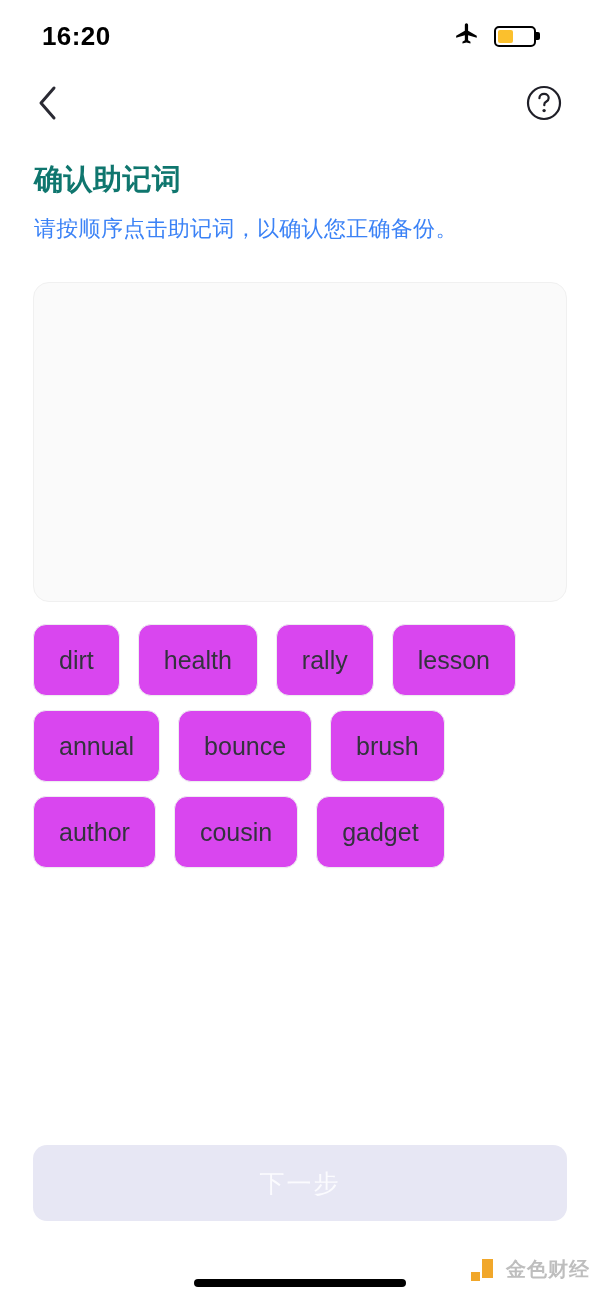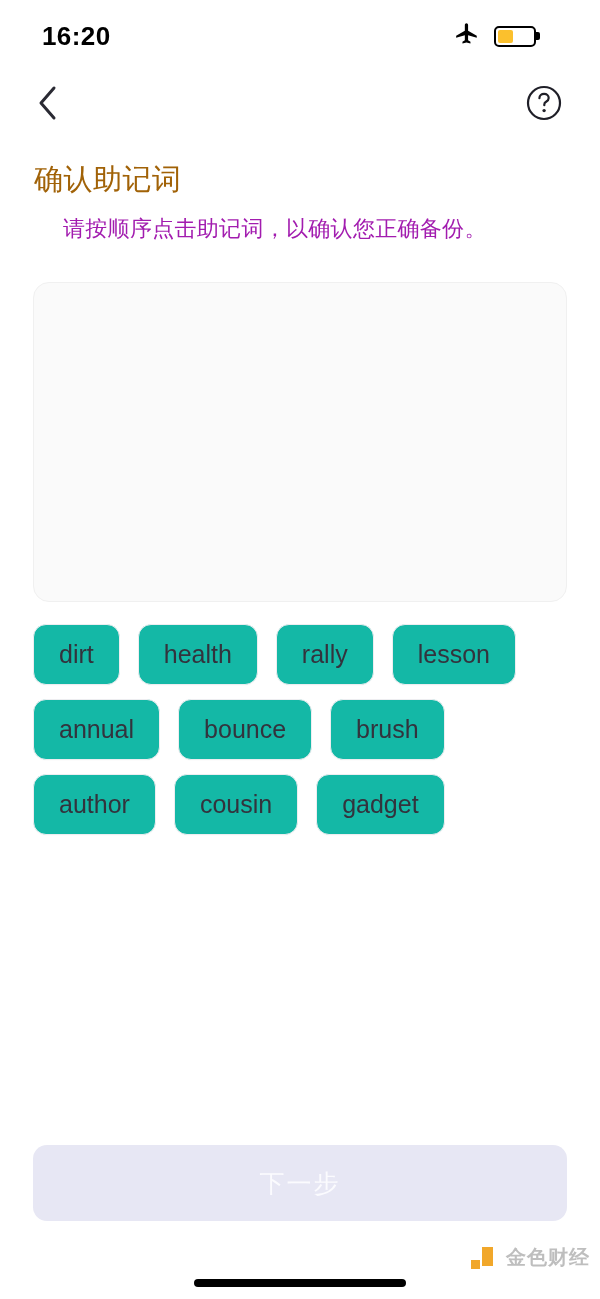--- a/index.html
+++ b/index.html
@@ -75,54 +75,53 @@
   .help-btn {
     width:44px; height:44px;
     display:flex; align-items:center; justify-content:center;
     cursor:pointer;
   }
 
   
   .heading-wrap { padding:22px 34px 0 34px; }
   .page-title {
     font-size:29px;
-    font-weight:400;
-    color:#a16207;
+    font-weight:700;
+    color:#0f766e;
     letter-spacing:0.5px;
   }
   .page-subtitle {
     margin-top:14px;
     font-size:22px;
-    color:#a21caf;
+    color:#3b82f6;
     letter-spacing:0.3px;
-    margin-left:29px;
   }
 
   
   .dropzone {
     margin:38px 33px 0 33px;
     height:320px;
     background:#fafafa;
     border:1px solid #f0f0f0;
     border-radius:16px;
   }
 
   
   .word-pool {
     margin:22px 33px 0 33px;
     display:flex;
     flex-wrap:wrap;
     gap:14px 18px;
     align-content:flex-start;
   }
   .word-chip {
-    background:#14b8a6;
+    background:#d946ef;
     border:1px solid #ededf0;
     border-radius:13px;
-    height:61px;
+    height:72px;
     padding:0 25px;
     display:flex;
     align-items:center;
     justify-content:center;
     font-size:25px;
     color:#33333d;
     cursor:pointer;
     box-shadow:0 1px 1px rgba(0,0,0,0.015);
     white-space:nowrap;
   }
@@ -156,21 +155,21 @@
     width:212px;
     height:8px;
     background:#000;
     border-radius:5px;
   }
 
   
   .watermark {
     position:absolute;
     right:10px;
-    bottom:28px;
+    bottom:16px;
     display:flex;
     align-items:center;
     gap:13px;
     opacity:0.92;
   }
   .wm-mark {
     position:relative;
     width:22px; height:22px;
   }
   .wm-sq1 {

